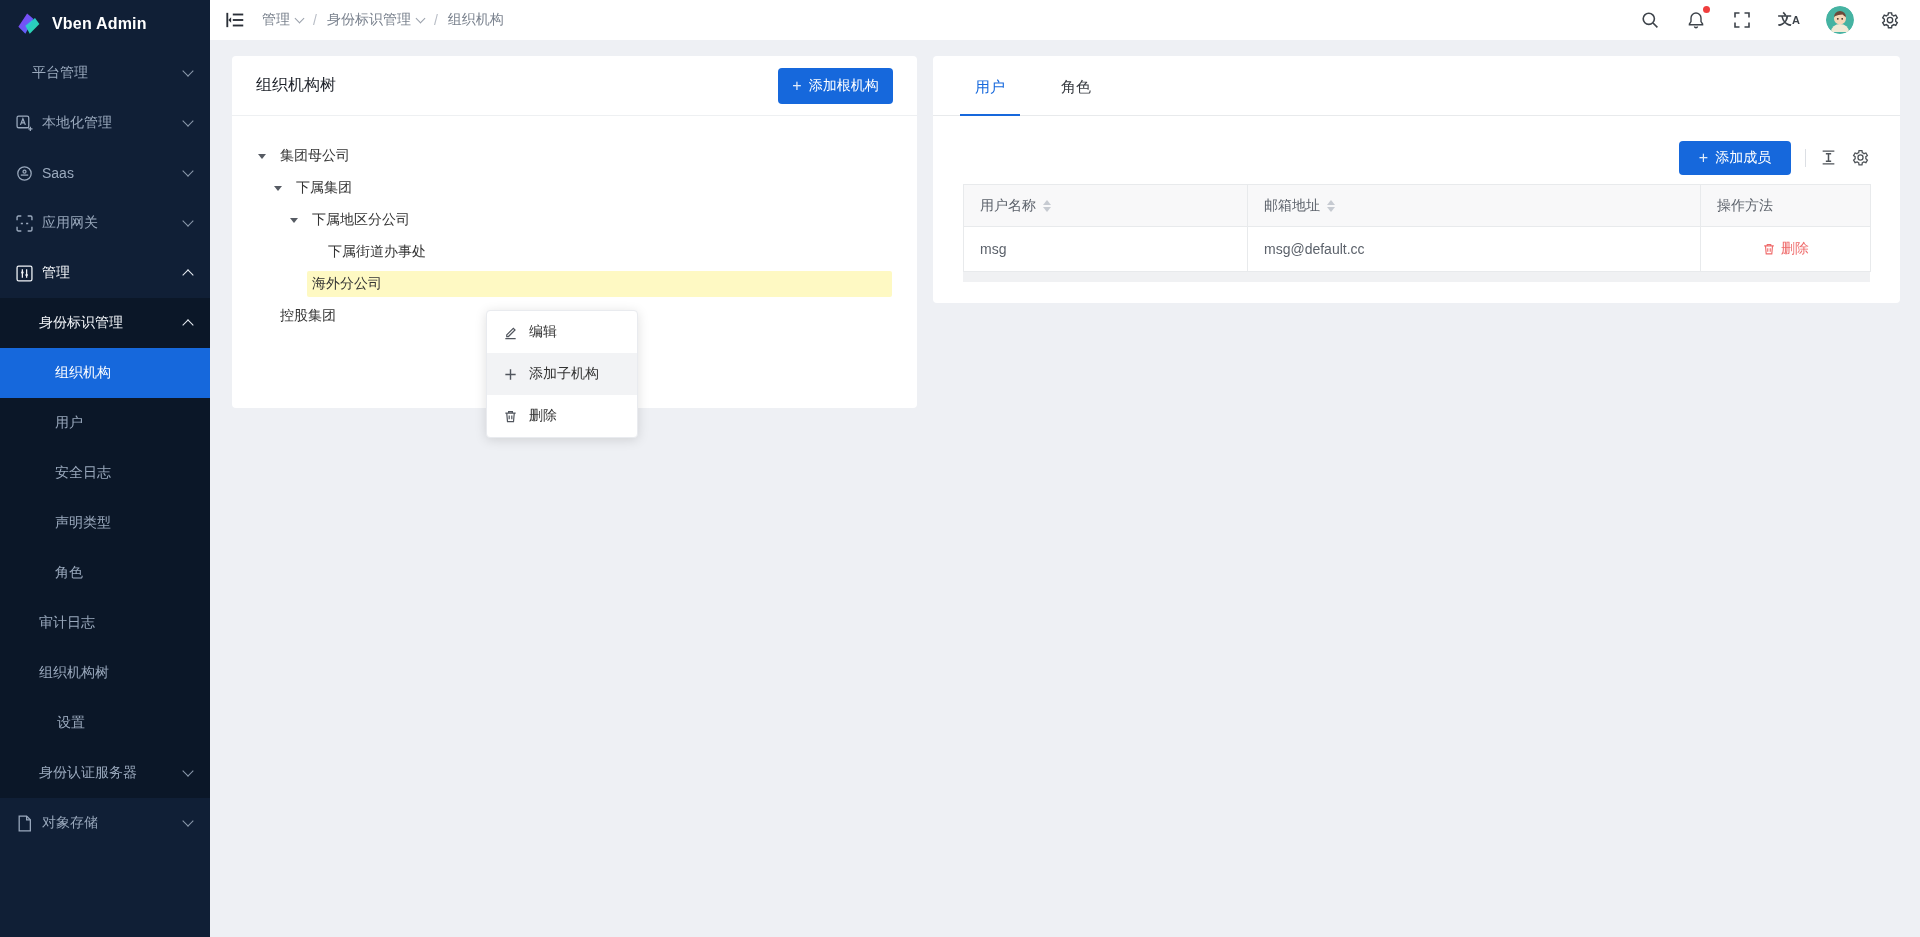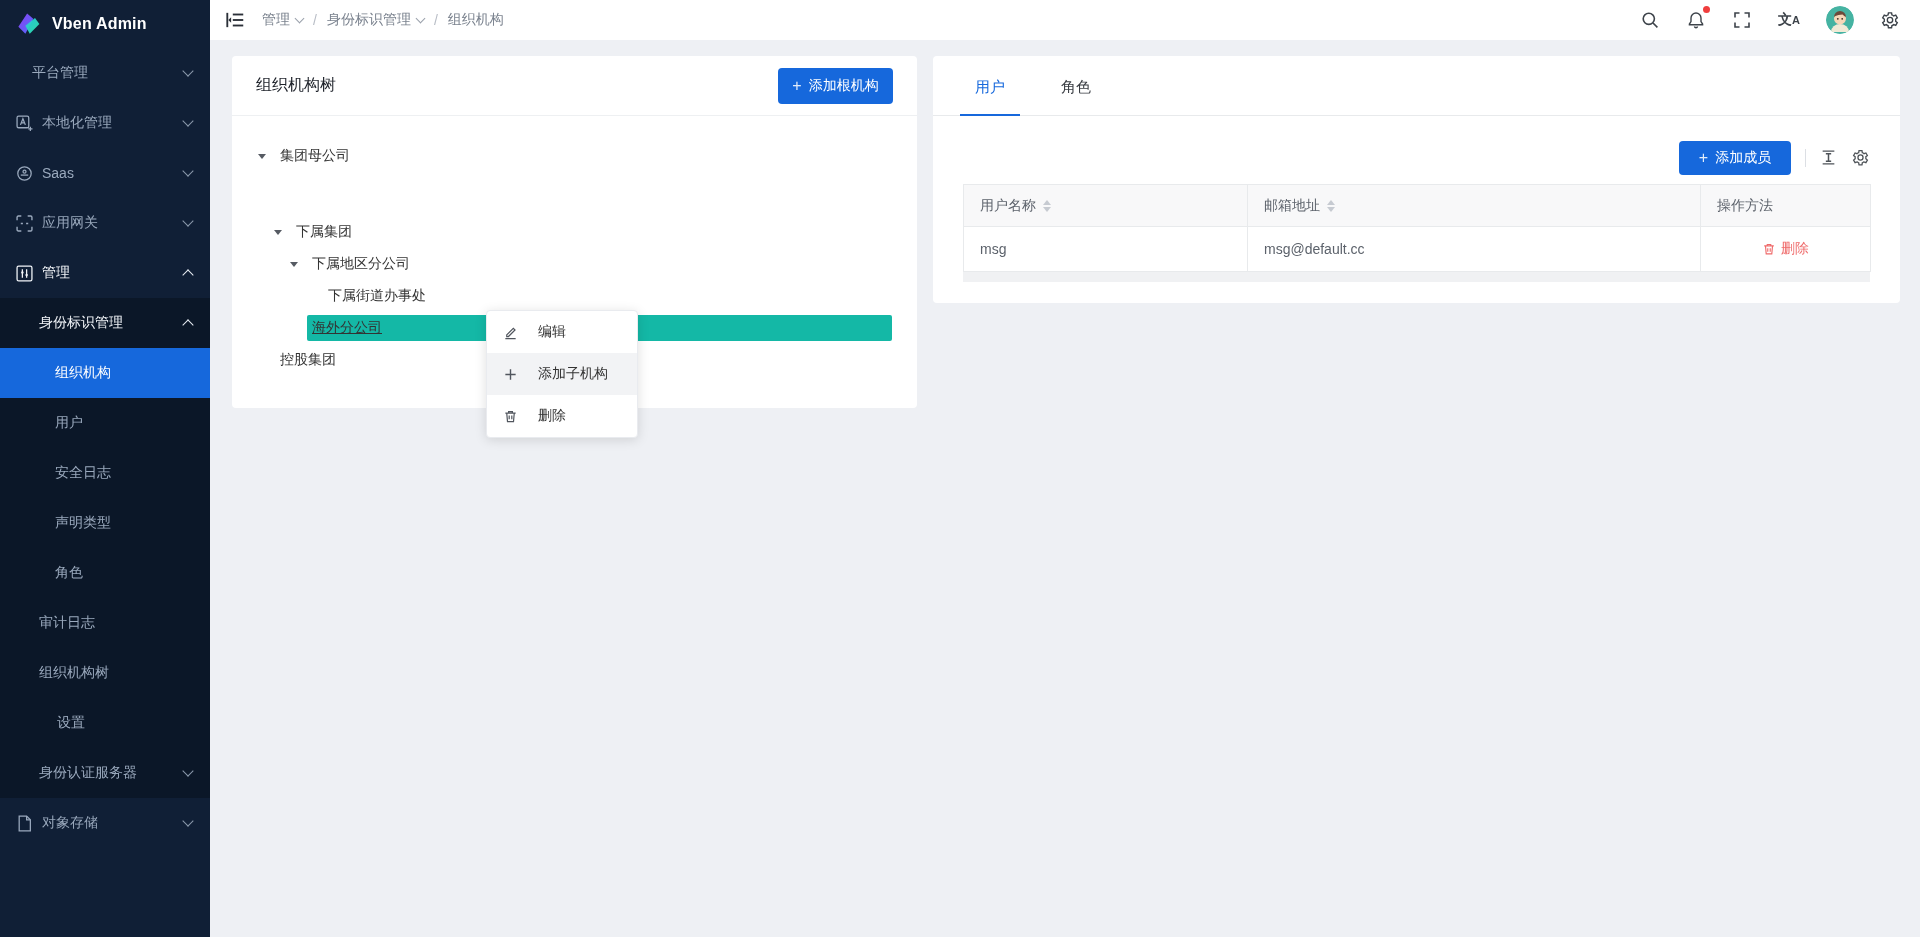--- a/index.html
+++ b/index.html
@@ -52,25 +52,25 @@
   .btn-add-root { width:115px; height:36px; }
   .btn-add-member { width:112px; height:34px; }
   .plus-glyph { font-size:16px; line-height:1; color:rgba(255,255,255,.88); }
 
   
   .tree { padding:24px 25px 0 26px; }
   .tree-row { height:32px; display:flex; align-items:center; cursor:pointer; color:#333; }
   .tcaret-box { width:17px; display:flex; align-items:center; justify-content:flex-start; flex:0 0 auto; }
   .tcaret { width:0; height:0; border:4px solid transparent; border-top:5px solid #565b63; margin-top:5px; }
   .tree-title { padding:4px 5px; border-radius:2px; white-space:nowrap; }
-  .tree-row.selected .tree-title { background:#14b8a6; flex:1;text-decoration:underline; }
+  .tree-row.selected .tree-title { background:#fef9c3; flex:1; }
 
   
   .ctx-menu { position:absolute; left:486px; top:310px; width:152px; background:#fff; border:1px solid #e9ebef; border-radius:4px; box-shadow:0 2px 12px rgba(0,0,0,.13); z-index:20; overflow:hidden; }
-  .ctx-item { height:42px; display:flex; align-items:center; gap:20px; padding:0 16px; cursor:pointer; color:#333; }
+  .ctx-item { height:42px; display:flex; align-items:center; gap:11px; padding:0 16px; cursor:pointer; color:#333; }
   .ctx-item.hovered { background:#f2f3f5; }
   .ctx-item .ci-icon { width:15px; height:15px; color:#51565e; }
   .ctx-item .ci-icon svg { width:15px; height:15px; }
 
   
   .tabs-bar { height:60px; display:flex; align-items:flex-end; padding:0 0 0 27px; border-bottom:1px solid #e8eaec; position:relative; }
   .tab { width:60px; text-align:center; padding-bottom:18px; font-size:15px; color:#383c42; cursor:pointer; position:relative; margin-right:26px; }
   .tab.active { color:#1668dc; }
   .tab.active::after { content:""; position:absolute; left:0; right:0; bottom:-1px; height:2px; background:#1668dc; }
   .toolbar { display:flex; align-items:center; justify-content:flex-end; padding:25px 30px 0 30px; gap:0; }
@@ -286,21 +286,21 @@
       <span>添加根机构</span>
     </button>
   </div>
   <div class="tree" id="org-tree">
       <div class="tree-row" style="padding-left: 0px;">
         <span class="tcaret-box">
           <span class="tcaret"></span>
         </span>
         <span class="tree-title">集团母公司</span>
       </div>
-      <div class="tree-row" style="padding-left: 16px; margin-top: 44px;">
+      <div class="tree-row" style="padding-left: 16px;">
         <span class="tcaret-box">
           <span class="tcaret"></span>
         </span>
         <span class="tree-title">下属集团</span>
       </div>
       <div class="tree-row" style="padding-left: 32px;">
         <span class="tcaret-box">
           <span class="tcaret"></span>
         </span>
         <span class="tree-title">下属地区分公司</span>

